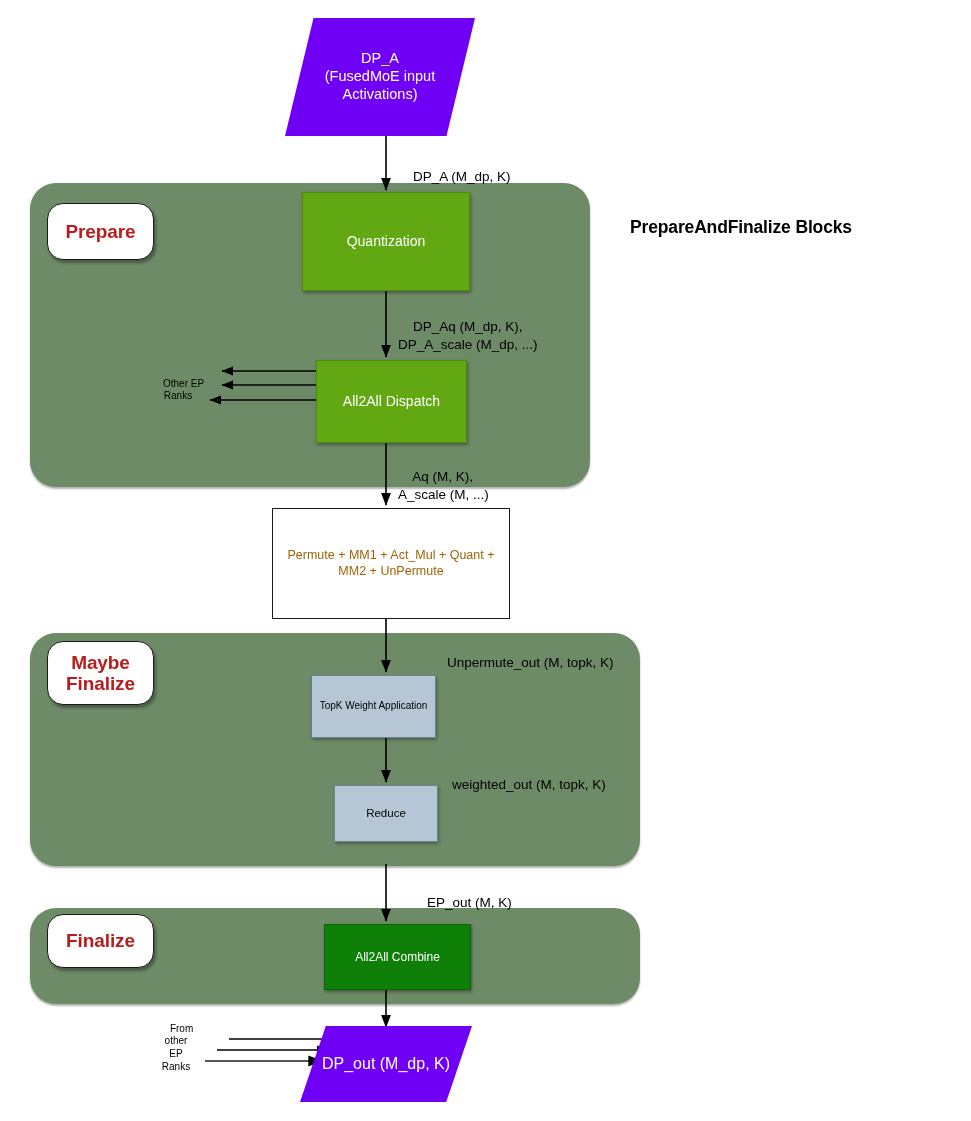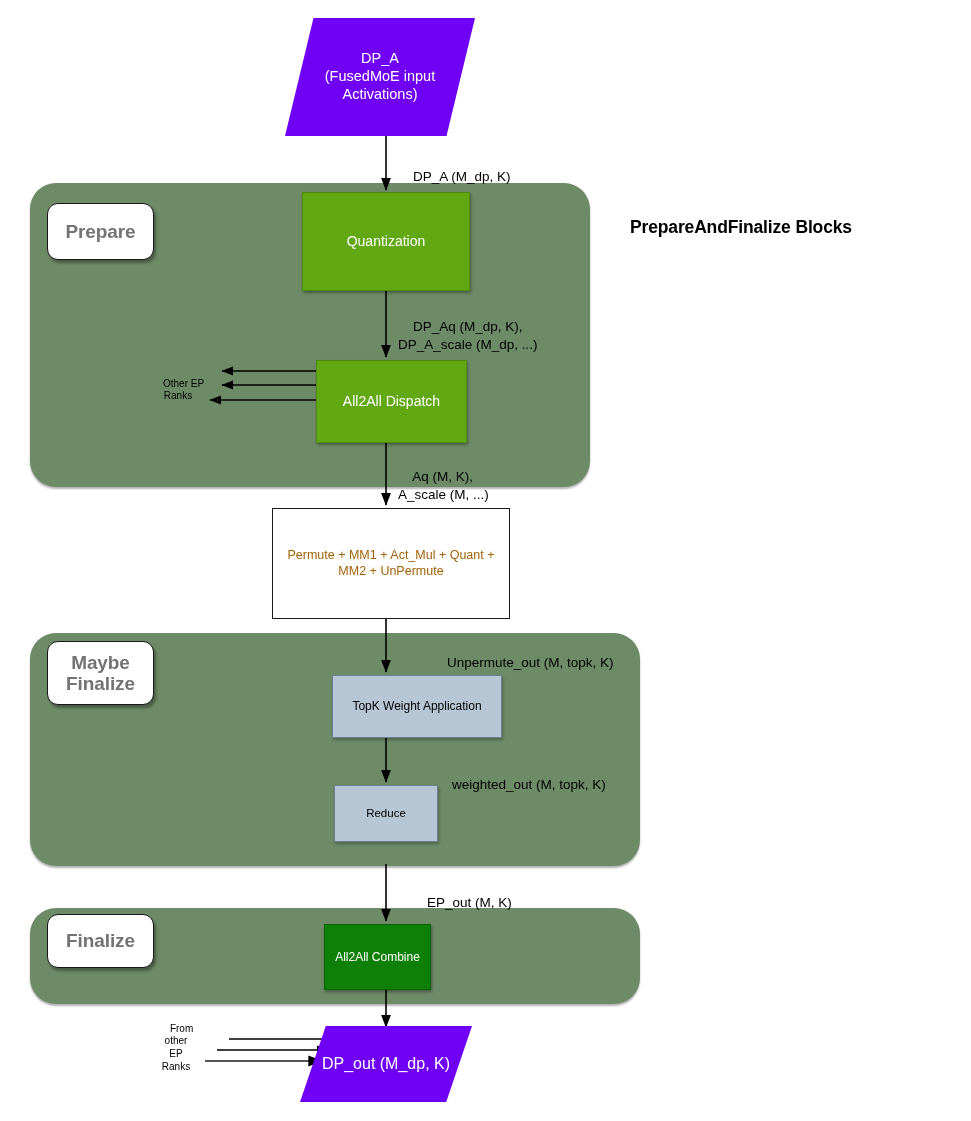--- a/index.html
+++ b/index.html
@@ -26,28 +26,28 @@
     background: #6e8b67;
     border-radius: 26px;
     box-shadow: 0 2px 2px rgba(0,0,0,0.30);
   }
 
   
   .group-label {
     position: absolute;
     background: #ffffff;
     border: 1.5px solid #1a1a1a;
-    border-radius: 11px;
+    border-radius: 16px;
     box-shadow: 2px 3px 3px rgba(0,0,0,0.35);
     display: flex;
     align-items: center;
     justify-content: center;
     text-align: center;
     font-weight: bold;
-    color: #737373;
+    color: #b91c1c;
     line-height: 1.12;
     letter-spacing: -0.1px;
   }
 
   
   .block {
     position: absolute;
     display: flex;
     align-items: center;
     justify-content: center;
@@ -202,29 +202,29 @@
 
   <div class="block block-green" style="left:316px; top:360px; width:151px; height:83px; font-size:14px;">
     <span>All2All Dispatch</span>
   </div>
 
   <div class="block block-white" style="left:272px; top:508px; width:238px; height:111px; font-size:12.5px; white-space:pre;">
     <span>Permute + MM1 + Act_Mul + Quant +
 MM2 + UnPermute</span>
   </div>
 
-  <div class="block block-blue" style="left:311px; top:675px; width:170px; height:63px; font-size:12px;margin-left:21px;">
+  <div class="block block-blue" style="left:311px; top:675px; width:125px; height:63px; font-size:10px;">
     <span>TopK Weight Application</span>
   </div>
 
   <div class="block block-blue" style="left:334px; top:785px; width:104px; height:57px; font-size:11.5px;align-items:center;">
     <span>Reduce</span>
   </div>
 
-  <div class="block block-darkgreen" style="left:324px; top:924px; width:107px; height:66px; font-size:12px;">
+  <div class="block block-darkgreen" style="left:324px; top:924px; width:147px; height:66px; font-size:12px;">
     <span>All2All Combine</span>
   </div>
 
   <div class="edge-label" style="left:398px; top:150px;">
     <span>DP_A (M_dp, K)</span>
   </div>
 
   <div class="edge-label" style="left:398px; top:300px;">
     <span>DP_Aq (M_dp, K),
 DP_A_scale (M_dp, ...)</span>

